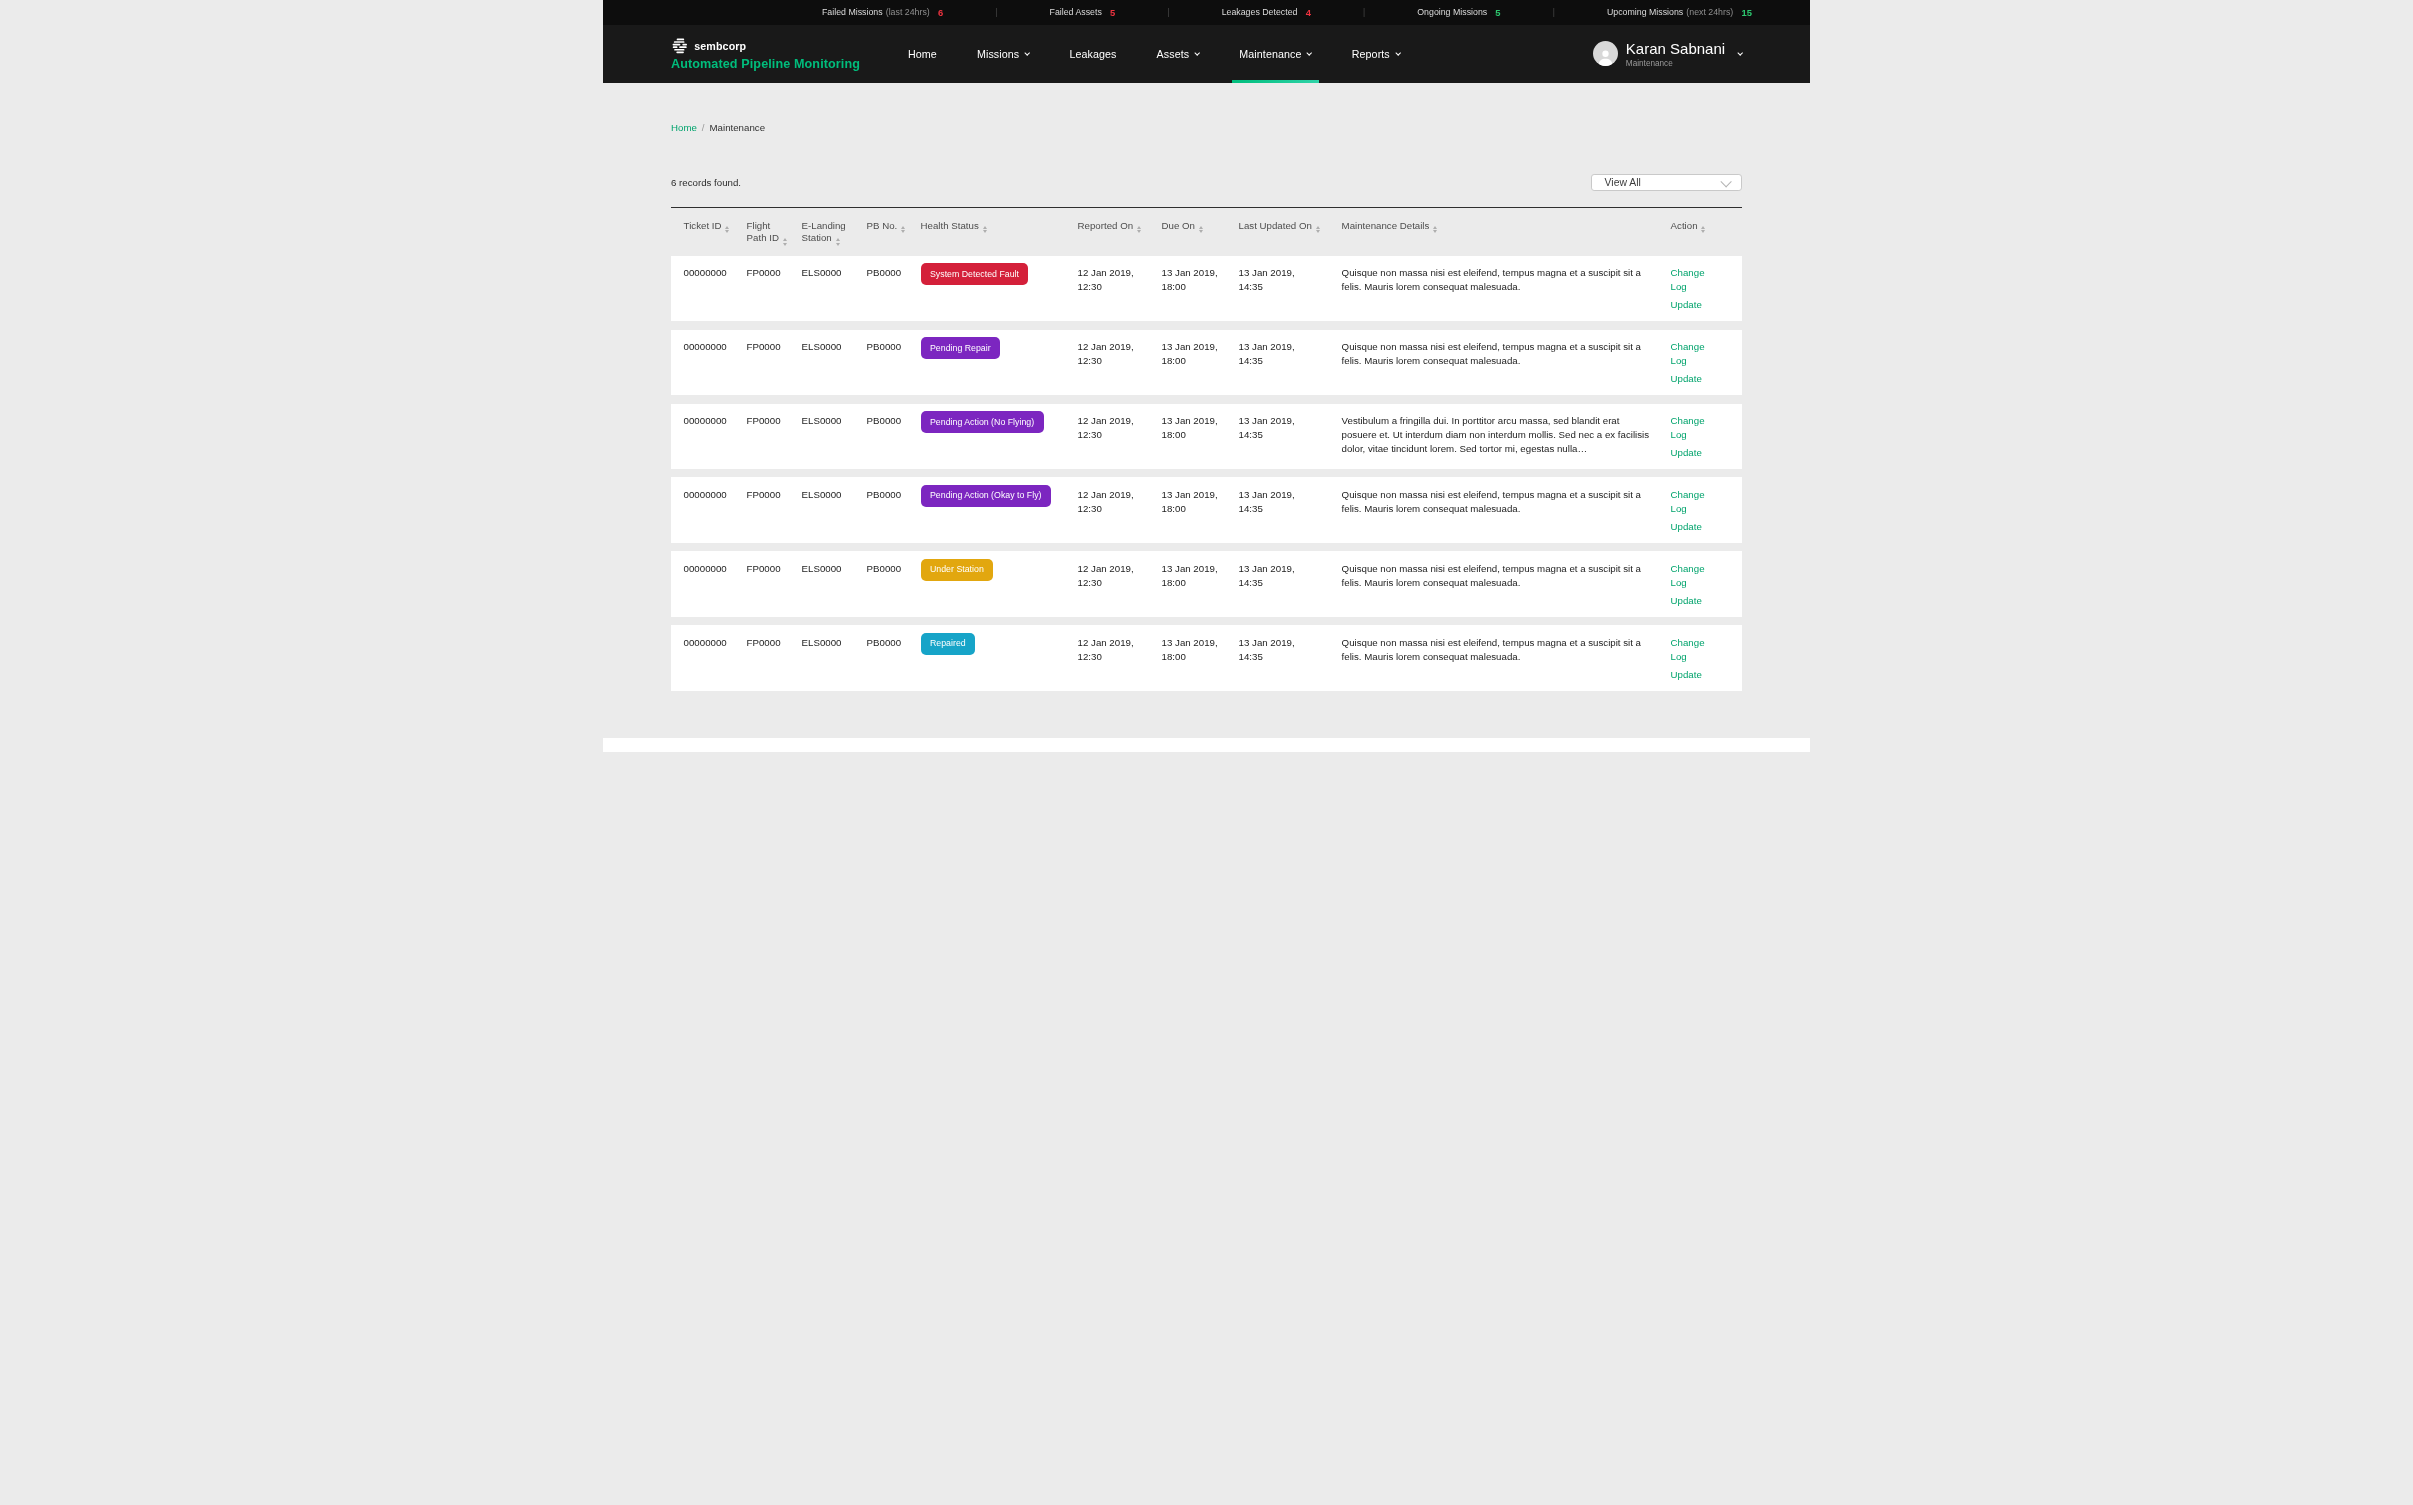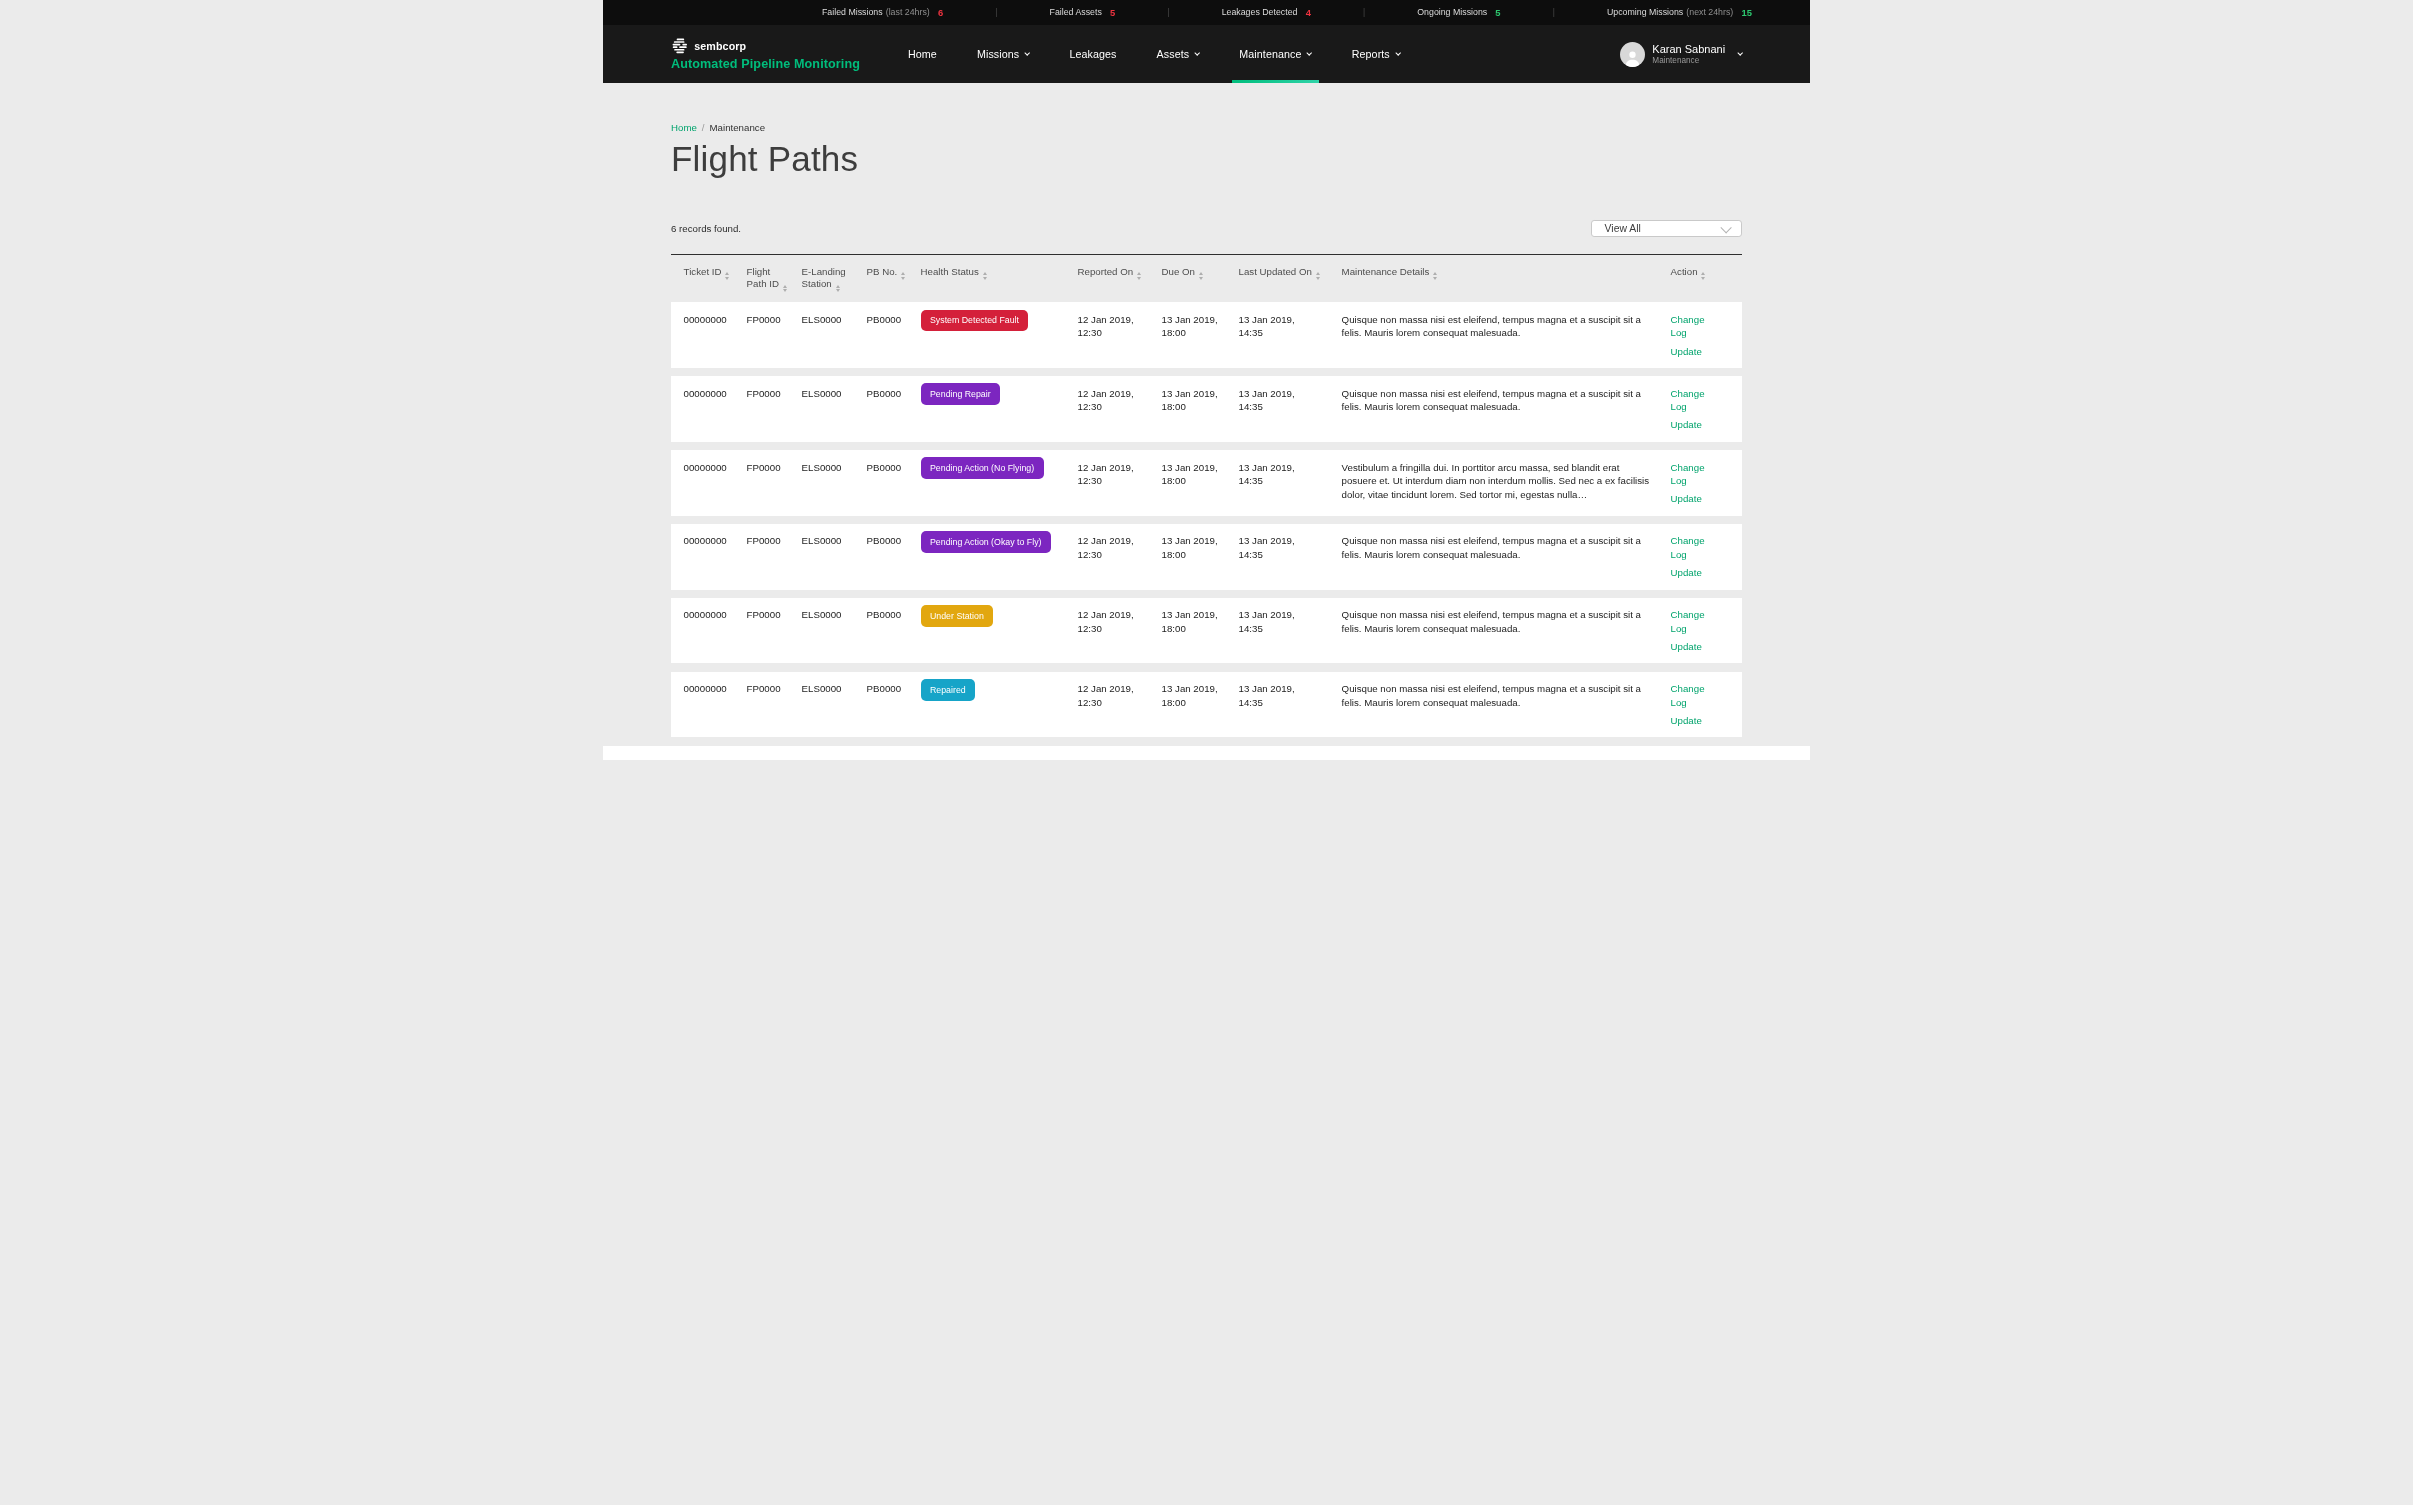--- a/index.html
+++ b/index.html
@@ -48,21 +48,21 @@
     display:inline-block;width:4.4px;height:4.4px;
     border-right:1.1px solid currentColor;border-bottom:1.1px solid currentColor;
     transform:rotate(45deg);margin-left:5.7px;margin-top:-2.5px;
   }
   .user{display:flex;align-items:center;margin-left:auto;gap:7.5px;cursor:pointer;}
   .avatar{
     width:25px;height:25px;border-radius:50%;background:#d8d8d8;
     display:flex;align-items:flex-end;justify-content:center;overflow:hidden;
   }
   .user-text{display:flex;flex-direction:column;gap:1.3px;}
-  .user-name{color:#fff;font-size:11px;}
+  .user-name{color:#fff;font-size:15px;}
   .user-role{color:#9a9a9a;font-size:8.2px;}
   .user .chev-down{color:#fff;margin-left:5px;}
   
   main{padding:0 68px;flex:0 0 auto;}
   .breadcrumb{margin-top:39px;font-size:9.7px;display:flex;gap:5px;align-items:center;}
   .breadcrumb a{color:var(--link);text-decoration:none;cursor:pointer;}
   .breadcrumb .bc-sep{color:#9a9a9a;}
   .breadcrumb .bc-current{color:#333;}
   h1{
     margin-top:6.3px;font-size:35px;font-weight:300;color:#3d3d3d;letter-spacing:0.2px;
@@ -211,21 +211,20 @@
   </div>
 </header>
 
 <main>
   <div class="breadcrumb">
     <a>Home</a>
     <span class="bc-sep">/</span>
     <span class="bc-current">Maintenance</span>
   </div>
 
-  <h1>Flight Paths</h1>
 
   <div class="toolbar">
     <span class="records">6 records found.</span>
     <div class="select">
       <span class="select-value">View All</span>
       <i class="chevron"></i>
     </div>
   </div>
 
   <div class="table">

